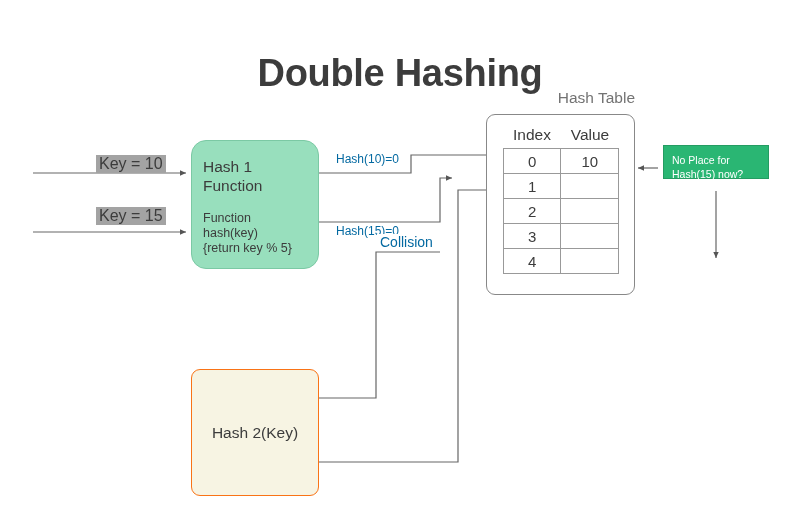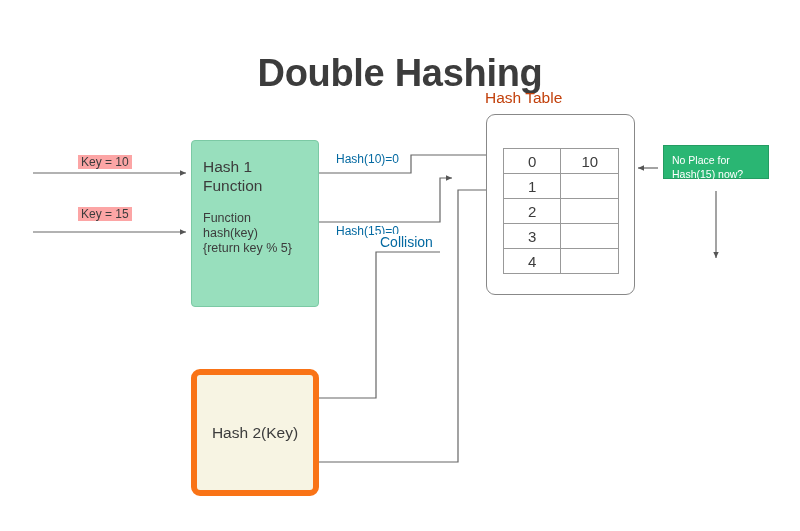--- a/index.html
+++ b/index.html
@@ -34,24 +34,24 @@
     font-weight: bold;
     color: #3c3c3c;
     letter-spacing: -0.3px;
     margin-top: 36px;
   }
 
   
   .hash1-box {
     position: absolute;
     left: 191px; top: 140px;
-    width: 128px; height: 167px;
+    width: 128px; height: 129px;
     background: #98dfbd;
     border: 1px solid #7bc9a4;
-    border-radius: 4px;
+    border-radius: 15px;
     padding: 16px 16px 0 11px;
   }
   .hash1-title {
     font-size: 15.5px;
     line-height: 19px;
     color: #3c3c3c;
     white-space: pre-line;
   }
   .hash1-code {
     margin-top: 16px;
@@ -60,39 +60,39 @@
     color: #3c3c3c;
     white-space: pre-line;
   }
 
   
   .hash2-box {
     position: absolute;
     left: 191px; top: 369px;
     width: 128px; height: 127px;
     background: #f7f4e3;
-    border: 6px solid #f97316;
+    border: 1px solid #f97316;
     border-radius: 9px;
     display: flex;
     align-items: center;
     justify-content: center;
   }
   .hash2-label {
     font-size: 15.5px;
     color: #3c3c3c;
   }
 
   
   .table-caption {
     position: absolute;
     left: 485px; top: 89px;
     width: 150px;
-    text-align: left;
-    font-size: 15.5px;
-    color: #c2410c;
+    text-align: right;
+    font-size: 15.5px;
+    color: #737373;
   }
   .table-shell {
     position: absolute;
     left: 486px; top: 114px;
     width: 149px; height: 181px;
     border: 1.2px solid #888;
     border-radius: 9px;
     background: #fff;
   }
   .ht-grid {
@@ -147,25 +147,26 @@
     position: absolute;
     font-size: 12px;
     color: #0369a1;
     background: #ffffff;
     padding: 0 3px;
     white-space: nowrap;
   }
   .edge-label.big { font-size: 14px; }
   .key-label {
     position: absolute;
-    font-size: 12px;
-    color: #3c3c3c;
-    background: #fca5a5;
+    font-size: 16px;
+    color: #3c3c3c;
+    background: #a3a3a3;
     padding: 0 3px;
     white-space: nowrap;
+    margin-left: 18px;
   }
 </style>
 </head>
 <body>
 
 <div id="canvas">
 
   <div class="page-title">Double Hashing</div>
 
   <svg id="svg-layer" viewBox="0 0 800 531" width="800" height="531">
@@ -208,20 +209,24 @@
   <div class="edge-label" style="left:333px; top:224px;">Hash(15)=0</div>
   <div class="edge-label big" style="left:377px; top:234px;">Collision</div>
 
   <div class="hash2-box">
     <div class="hash2-label">Hash 2(Key)</div>
   </div>
 
   <div class="table-caption">Hash Table</div>
   <div class="table-shell"></div>
 
+  <div class="ht-headrow">
+    <span>Index</span>
+    <span>Value</span>
+  </div>
 
   <div class="ht-grid">
     <table>
       <tbody id="ht-body">
           <tr>
             <td>0</td>
             <td>10</td>
           </tr>
           <tr>
             <td>1</td>

